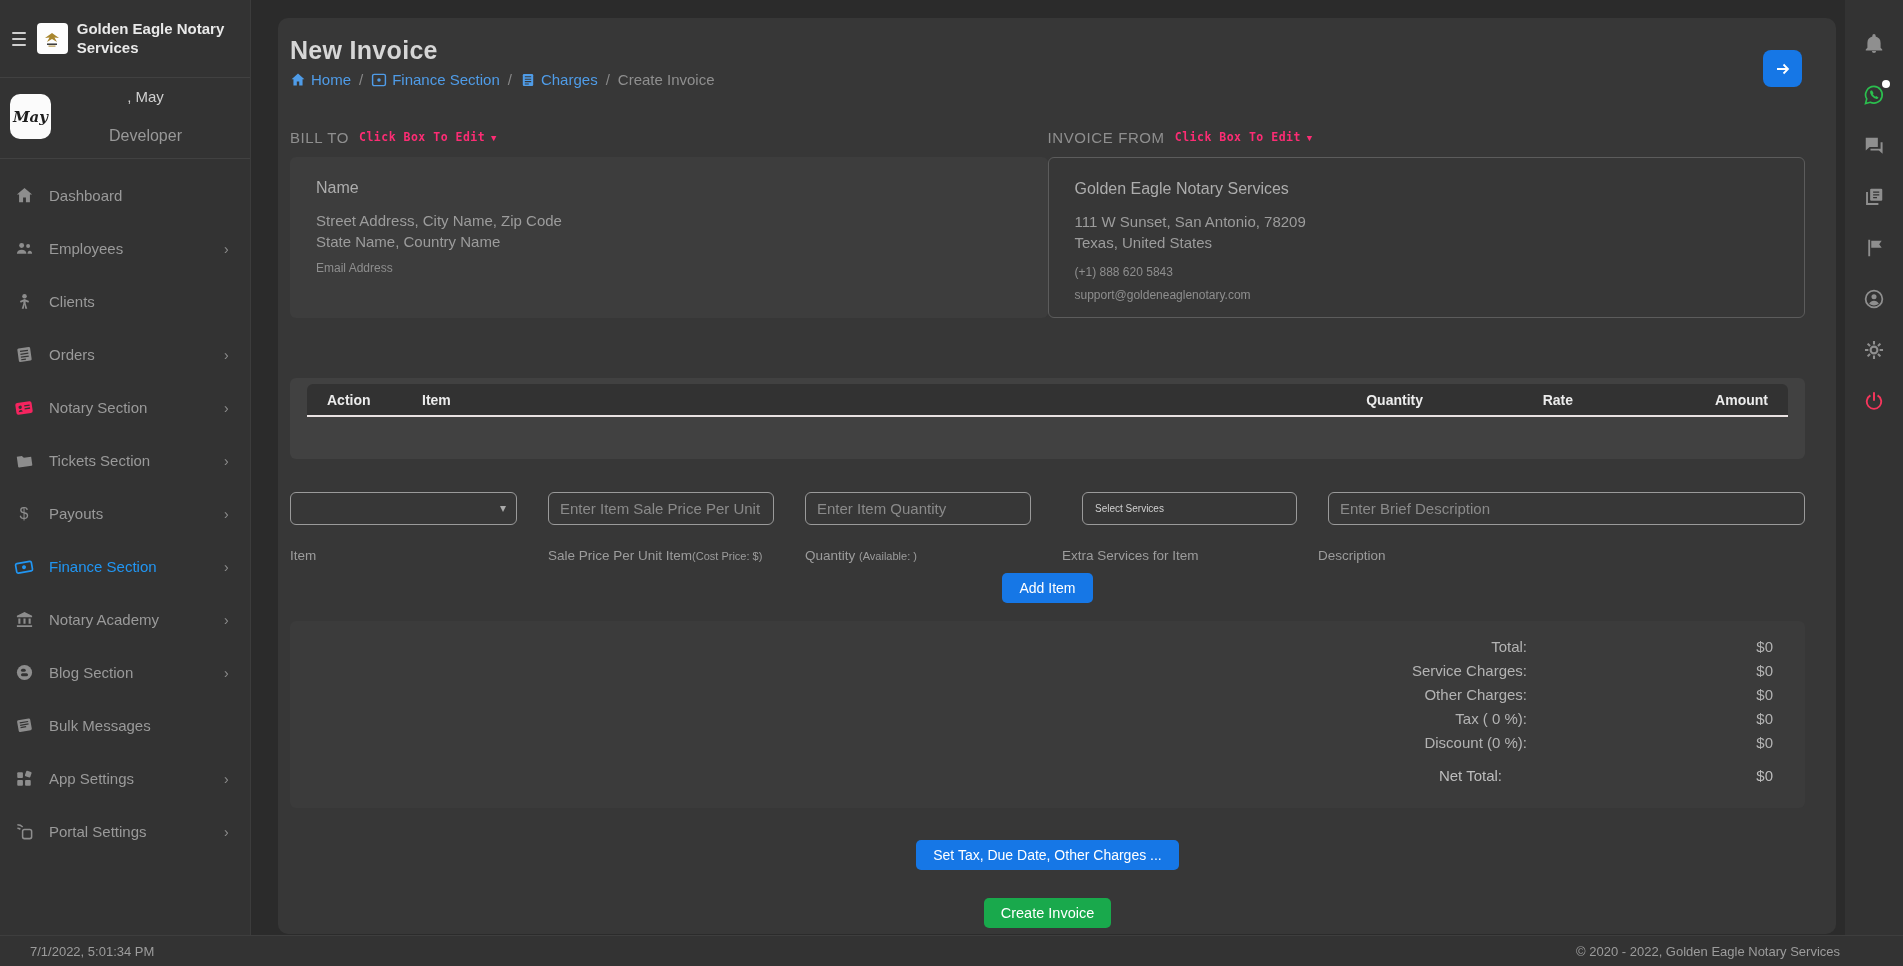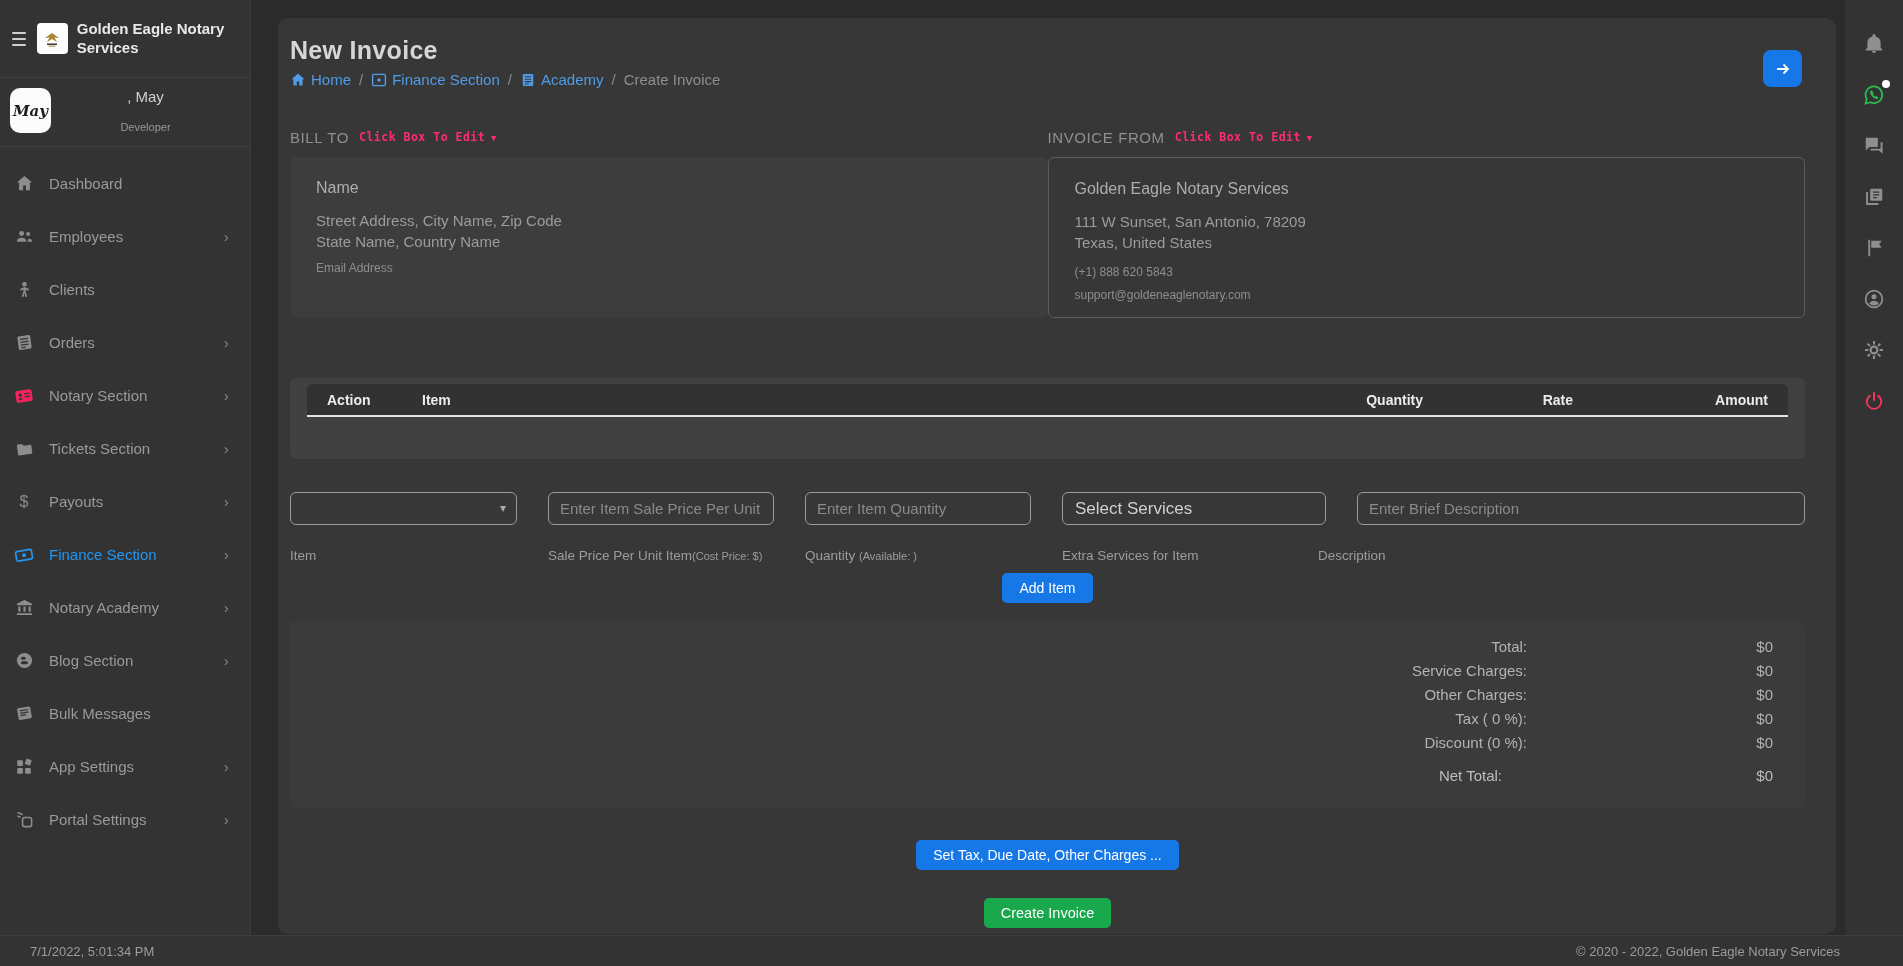--- a/index.html
+++ b/index.html
@@ -18,21 +18,21 @@
   .hamburger { width:22px; cursor:pointer; padding:2px; }
   .hamburger div { height:2px; background:#cfcfcf; margin:4px 0; border-radius:1px; }
   .logo-box { width:31px; height:31px; min-width:31px; background:#fdfdfd; border-radius:4px; display:flex; align-items:center; justify-content:center; }
   .app-title { color:#e9e9e9; font-weight:bold; font-size:15px; line-height:1.25; }
 
   .user-area { padding:10px 10px 13px; border-bottom:1px solid #414141; display:flex; align-items:center; }
   .avatar { width:41px; height:45px; background:#fbfbfb; border-radius:10px; display:flex; align-items:center; justify-content:center;
             font-family:"DejaVu Serif", serif; font-style:italic; font-weight:bold; font-size:15px; color:#1d1d1d; }
   .user-meta { flex:1; text-align:center; }
   .user-name { color:#cfcfcf; font-size:15px; }
-  .user-role { color:#989898; font-size:11px; margin-top:16px; }
+  .user-role { color:#989898; font-size:16px; margin-top:22px; }
 
   .menu { padding-top:10px; }
   .menu-item { height:53px; display:flex; align-items:center; padding:0 14px; font-size:15px; color:#9a9a9a; cursor:pointer; }
   .mi-icon { width:20px; height:20px; min-width:20px; margin-right:15px; color:#8d8d8d; display:flex; align-items:center; justify-content:center; }
   .mi-label { flex:1; white-space:nowrap; }
   .mi-chevron { width:12px; color:#8d8d8d; font-size:14px; }
   .mi-chevron.show::after { content:"\203A"; }
   .menu-item.active, .menu-item.active .mi-icon { color:#2196f3; }
   .mi-icon.pink { color:#f5245f; }
   .icon-dollar::before { content:"$"; font-size:16px; color:inherit; }
@@ -86,21 +86,21 @@
   .col-amount { width:195px; text-align:right; }
 
   
   .form-row { display:flex; gap:31px; margin-top:33px; }
   .fc { height:33px; border:1px solid #9a9a9a; border-radius:6px; background:transparent; }
   .fc-select { width:227px; position:relative; cursor:pointer; }
   .fc-select::after { content:"\25BE"; position:absolute; right:10px; top:8px; color:#aaaaaa; font-size:12px; }
   .fc-input { color:#cfcfcf; font-size:15px; padding:0 11px; outline:none; font-family:"Liberation Sans", sans-serif; }
   .fc-input::placeholder { color:#8a8a8a; opacity:1; }
   .w-price, .w-qty { width:226px; }
-  .w-services { width:264px; display:flex; align-items:center; padding:0 12px; color:#d0d0d0; font-size:17px; cursor:pointer; }
+  .w-services { width:215px; display:flex; align-items:center; padding:0 12px; color:#d0d0d0; font-size:10px; cursor:pointer;margin-left:20px; }
   .w-desc { flex:1; }
   .labels-row { display:flex; gap:31px; margin-top:23px; font-size:13.5px; color:#9c9c9c; }
   .lb { white-space:nowrap; }
   .lb-note { font-size:11px; }
   .lb1 { width:227px; } .lb2 { width:226px; } .lb3 { width:226px; } .lb4 { width:225px; } .lb5 { flex:1; }
 
   .add-item-row { text-align:center; margin-top:10px; }
   .btn { border:none; border-radius:5px; color:#fff; font-size:14px; height:30px; padding:0 17px; cursor:pointer; font-family:"Liberation Sans", sans-serif; }
   .btn-blue { background:#1677e6; }
   .btn-green { background:#19a94c; font-size:14.5px; }
@@ -363,21 +363,21 @@
         <span>Finance Section</span>
       </span>
       <span class="crumb-sep">/</span>
       <span class="crumb">
         <span class="c-icon">
             <svg width="16" height="16" viewBox="0 0 20 20">
               <rect x="3.5" y="2.5" width="13" height="15" rx="1.5" fill="currentColor"></rect>
               <path d="M6 6h8M6 9h8M6 12h8M6 15h5" stroke="#373737" stroke-width="1.4"></path>
             </svg>
           </span>
-        <span>Academy</span>
+        <span>Charges</span>
       </span>
       <span class="crumb-sep">/</span>
       <span class="crumb current">
         <span>Create Invoice</span>
       </span>
     </div>
     <button class="arrow-btn">
       <svg width="18" height="18" viewBox="0 0 18 18">
           <path d="M3 9h11M9.5 4.5L14 9l-4.5 4.5" stroke="#ffffff" stroke-width="1.8" fill="none"></path>
         </svg>

